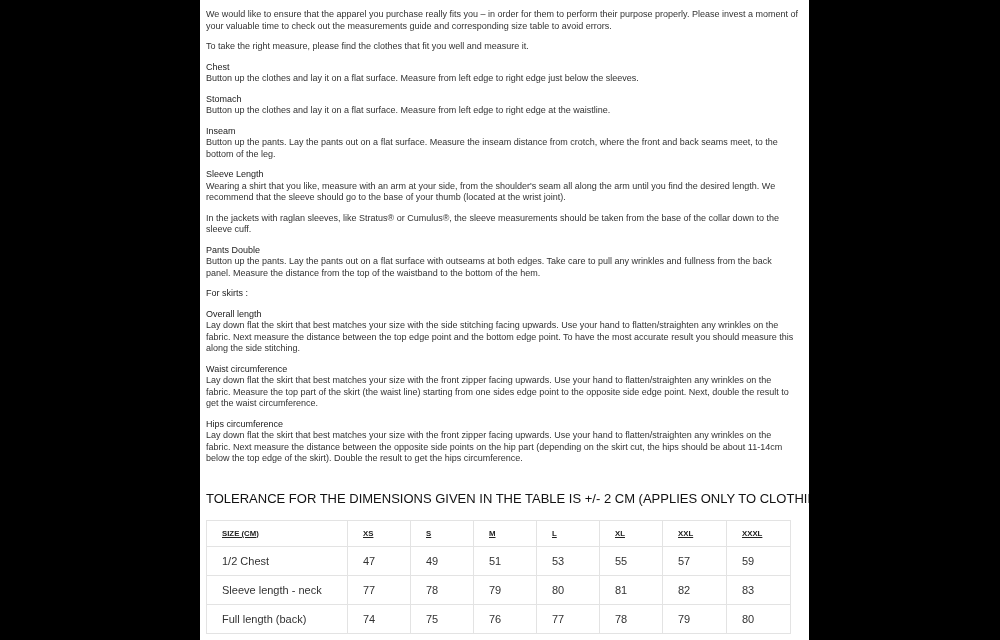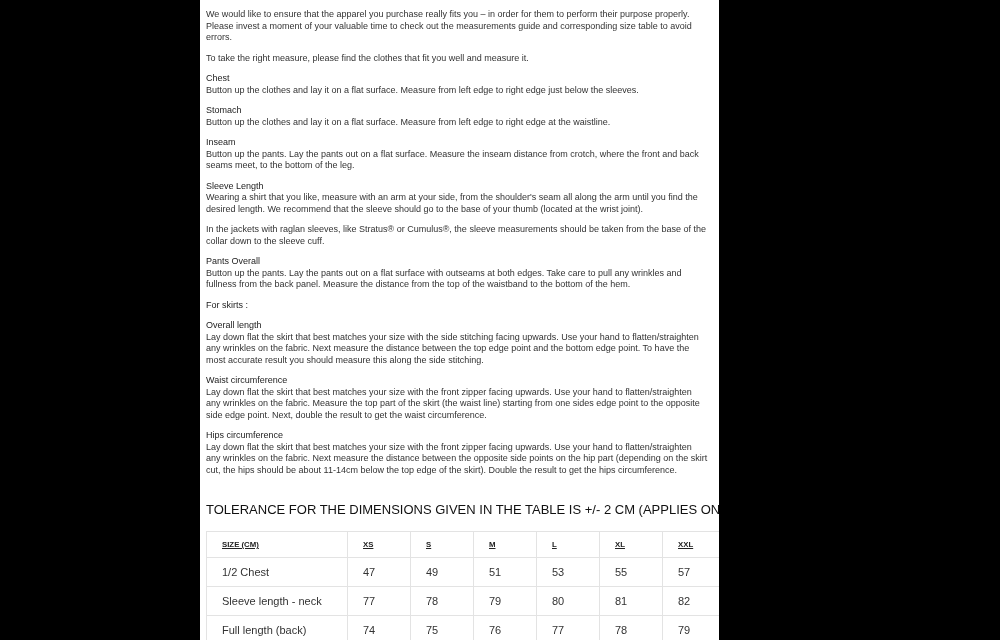--- a/index.html
+++ b/index.html
@@ -7,21 +7,21 @@
   body {
     background: #000;
     font-family: "Liberation Sans", sans-serif;
     position: relative;
     overflow: hidden;
   }
   .content-column {
     position: absolute;
     left: 200px;
     top: 0;
-    width: 519px;
+    width: 609px;
     height: 640px;
     background: #fff;
     padding: 9px 11px 14px 6px;
     color: #333;
     overflow: hidden;
   }
   .para {
     font-size: 9px;
     line-height: 11.5px;
     margin: 0 0 9px 0;
@@ -91,21 +91,21 @@
     <p class="para">Button up the pants. Lay the pants out on a flat surface. Measure the inseam distance from crotch, where the front and back seams meet, to the bottom of the leg.</p>
   </section>
 
   <section>
     <h3 class="sec-h">Sleeve Length</h3>
     <p class="para">Wearing a shirt that you like, measure with an arm at your side, from the shoulder's seam all along the arm until you find the desired length. We recommend that the sleeve should go to the base of your thumb (located at the wrist joint).</p>
     <p class="para gap">In the jackets with raglan sleeves, like Stratus® or Cumulus®, the sleeve measurements should be taken from the base of the collar down to the sleeve cuff.</p>
   </section>
 
   <section>
-    <h3 class="sec-h">Pants Overall</h3>
+    <h3 class="sec-h">Pants Double</h3>
     <p class="para">Button up the pants. Lay the pants out on a flat surface with outseams at both edges. Take care to pull any wrinkles and fullness from the back panel. Measure the distance from the top of the waistband to the bottom of the hem.</p>
   </section>
 
   <section>
     <h3 class="sec-h" style="margin-bottom:9px;">For skirts :</h3>
   </section>
 
   <section>
     <h3 class="sec-h">Overall length</h3>
     <p class="para">Lay down flat the skirt that best matches your size with the side stitching facing upwards. Use your hand to flatten/straighten any wrinkles on the fabric. Next measure the distance between the top edge point and the bottom edge point. To have the most accurate result you should measure this along the side stitching.</p>

